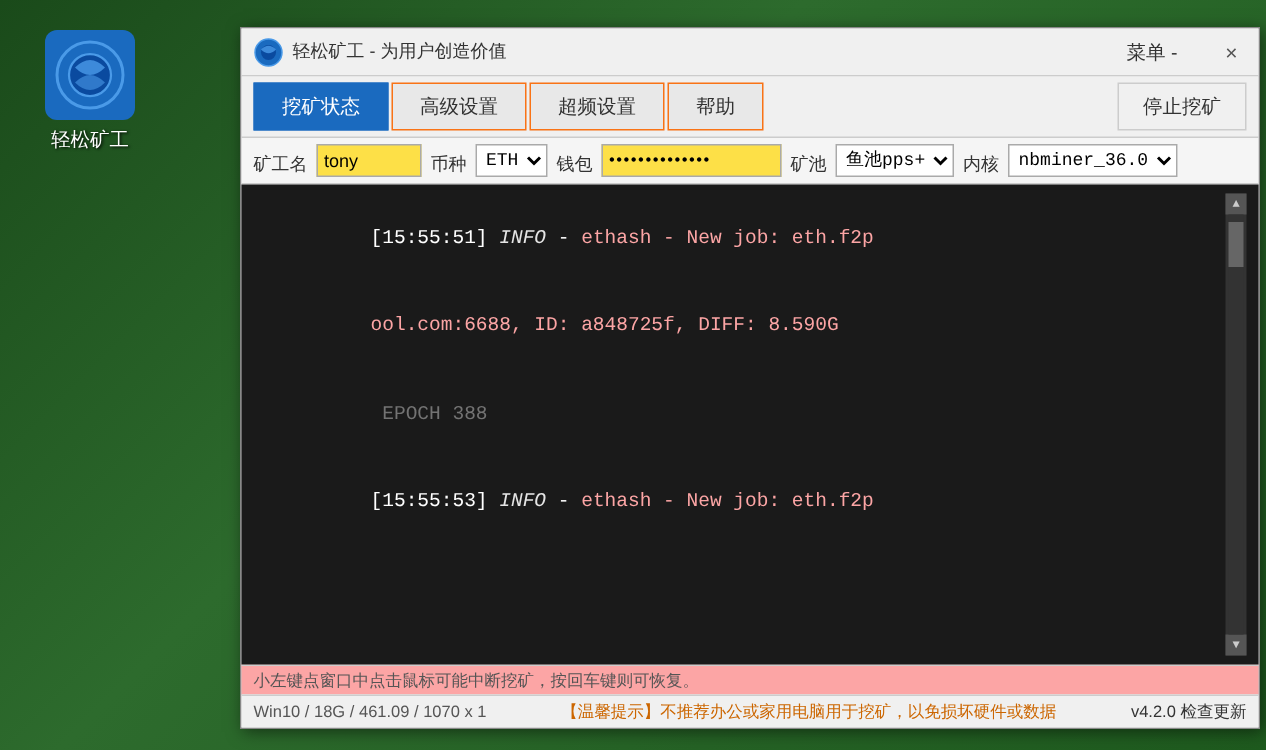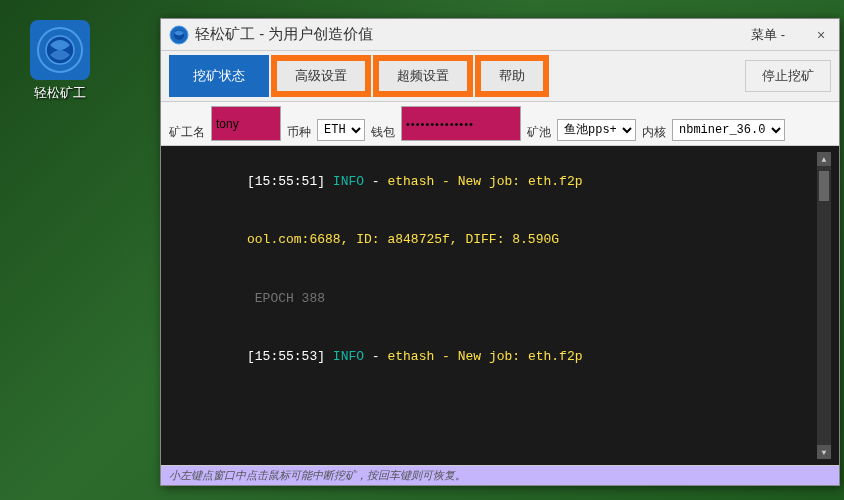--- a/index.html
+++ b/index.html
@@ -82,21 +82,21 @@
     .title-bar-left {
       display: flex;
       align-items: center;
       gap: 6px;
     }
     .title-icon {
       width: 20px;
       height: 20px;
     }
     .title-text {
-      font-size: 15px;
+      font-size: 12px;
       color: #333;
     }
     .title-bar-right {
       display: flex;
       align-items: center;
       gap: 20px;
     }
     .menu-btn {
       font-size: 13px;
       color: #333;
@@ -124,21 +124,21 @@
       align-items: center;
       background: #f0f0f0;
       border-bottom: 1px solid #ccc;
       padding: 4px 8px;
       gap: 2px;
       flex-shrink: 0;
     }
     .nav-tab {
       padding: 6px 18px;
       font-size: 13px;
-      border: 6px solid #f97316;
+      border: 1px solid #f97316;
       background: #e8e8e8;
       cursor: pointer;
       color: #333;
     }
     .nav-tab.active {
       background: #1a6abf;
       color: white;
       border-color: #1a6abf;
     }
     .stop-btn {
@@ -162,24 +162,24 @@
       font-size: 12px;
       flex-shrink: 0;
       flex-wrap: nowrap;
     }
     .form-label {
       color: #333;
       white-space: nowrap;
     }
     .form-input {
       border: 1px solid #aaa;
-      background: #be185d;
+      background: #fde047;
       padding: 10px 4px;
       font-size: 12px;
-      height: 35px;
+      height: 22px;
     }
     .form-input.name-input {
       width: 70px;
     }
     .form-select {
       border: 1px solid #aaa;
       background: white;
       padding: 1px 2px;
       font-size: 12px;
       height: 22px;
@@ -239,23 +239,23 @@
       background: #666;
       position: absolute;
       top: 5px;
     }
 
     .log-line {
       white-space: pre-wrap;
       word-break: break-all;
     }
     .log-time { color: #ffffff; }
-    .log-info { color: #14b8a6; }
+    .log-info { color: #e5e5e5; font-style: italic; }
     .log-dash { color: #ffffff; }
-    .log-cyan { color: #fde047; }
+    .log-cyan { color: #fca5a5; }
 
     
     .status-bar {
       display: flex;
       align-items: center;
       justify-content: space-between;
       background: #f0f0f0;
       border-top: 1px solid #ccc;
       padding: 2px 8px;
       font-size: 11px;
@@ -271,26 +271,25 @@
       font-size: 11px;
     }
     .version-info {
       color: #333;
       font-size: 11px;
     }
 
     
     .bottom-tip {
       padding: 2px 8px;
-      background: #c4b5fd;
+      background: #fca5a5;
       font-size: 11px;
       color: #555;
       border-top: 1px solid #ccc;
       flex-shrink: 0;
-      font-style: italic;
     }
   </style>
 </head>
 <body>
 
 <div class="desktop">
 
   <div class="desktop-icon">
     <div class="desktop-icon-img">
       <svg viewBox="0 0 50 50" xmlns="http://www.w3.org/2000/svg">
@@ -392,16 +391,21 @@
           <div class="scrollbar-thumb"></div>
         </div>
         <div class="scrollbar-btn">▼</div>
       </div>
     </div>
 
     <div class="bottom-tip">
       <span>小左键点窗口中点击鼠标可能中断挖矿，按回车键则可恢复。</span>
     </div>
 
+    <div class="status-bar">
+      <span class="status-hint">Win10 / 18G / 461.09 / 1070 x 1</span>
+      <span class="status-warning">【温馨提示】不推荐办公或家用电脑用于挖矿，以免损坏硬件或数据</span>
+      <span class="version-info">v4.2.0  检查更新</span>
+    </div>
 
   </div>
 
 </div>
 
 </body></html>

